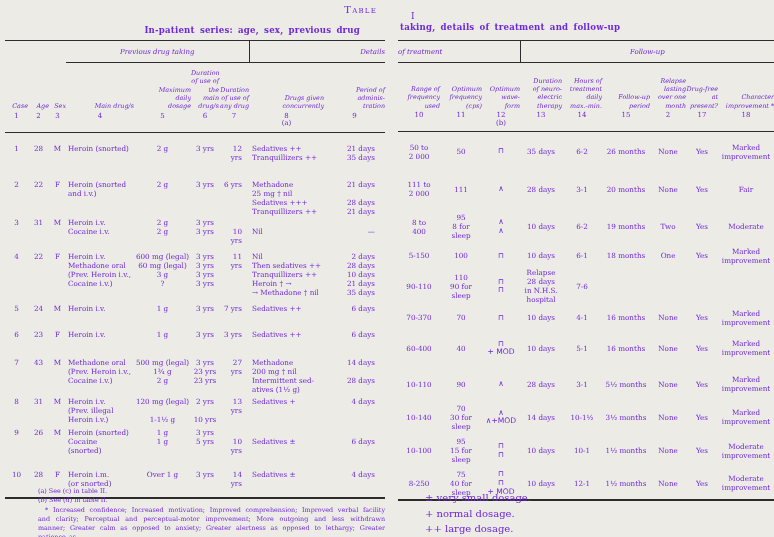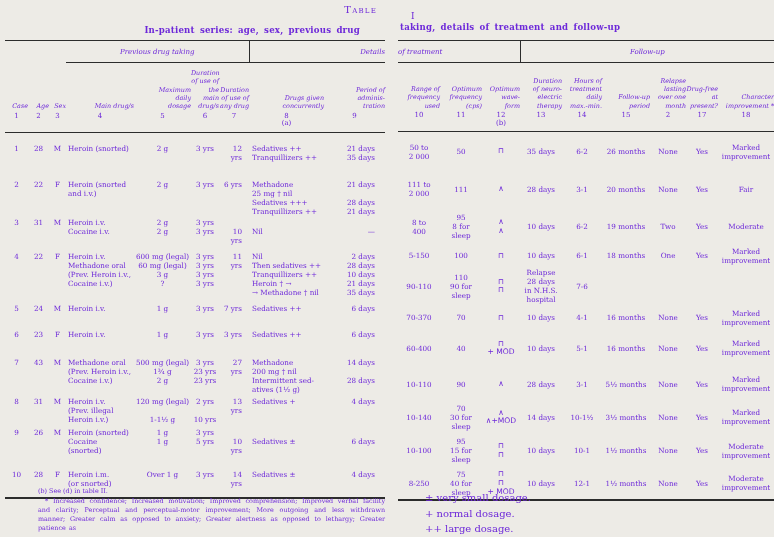--- a/index.html
+++ b/index.html
@@ -291,20 +291,21 @@
             <td>Over 1 g</td>
             <td>3 yrs</td>
             <td>14 yrs</td>
             <td>Sedatives ±</td>
             <td>4 days</td>
           </tr>
         </tbody>
     </table>
 
     <div class="footnotes-left">
+      <div class="fn-line">(a) See (c) in table II.</div>
       <div class="fn-line">(b) See (d) in table II.</div>
       <div class="fn-star">* Increased confidence; Increased motivation; Improved comprehension; Improved verbal facility and clarity; Perceptual and perceptual-motor improvement; More outgoing and less withdrawn manner; Greater calm as opposed to anxiety; Greater alertness as opposed to lethargy; Greater patience as</div>
     </div>
   </div>
 
   <div class="page page-right">
     <div class="roman-numeral">I</div>
     <div class="title title-right">taking, details of treatment and follow-up</div>
 
     <table class="tbl-right">

